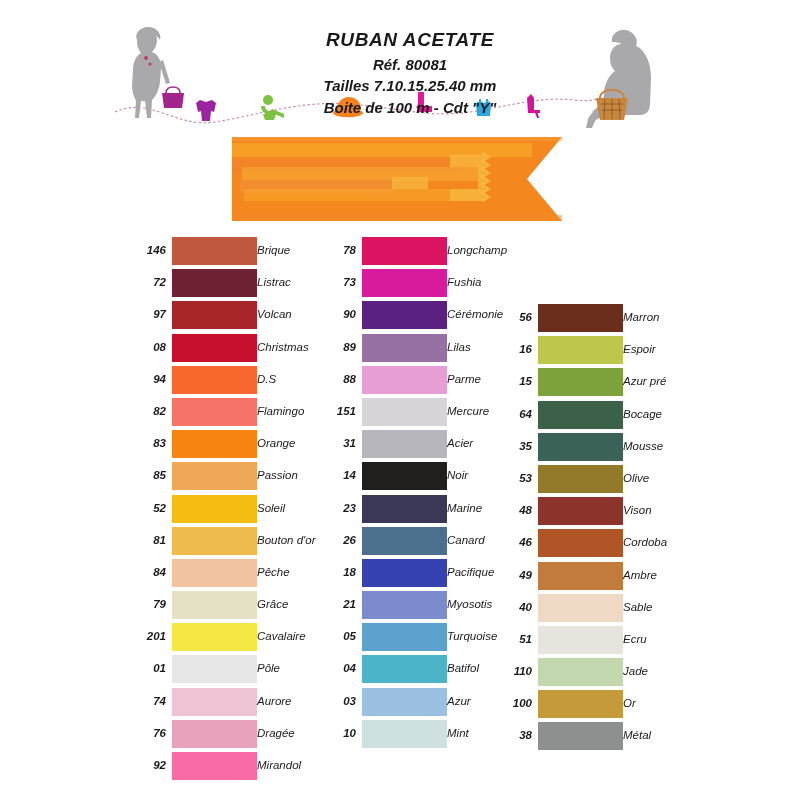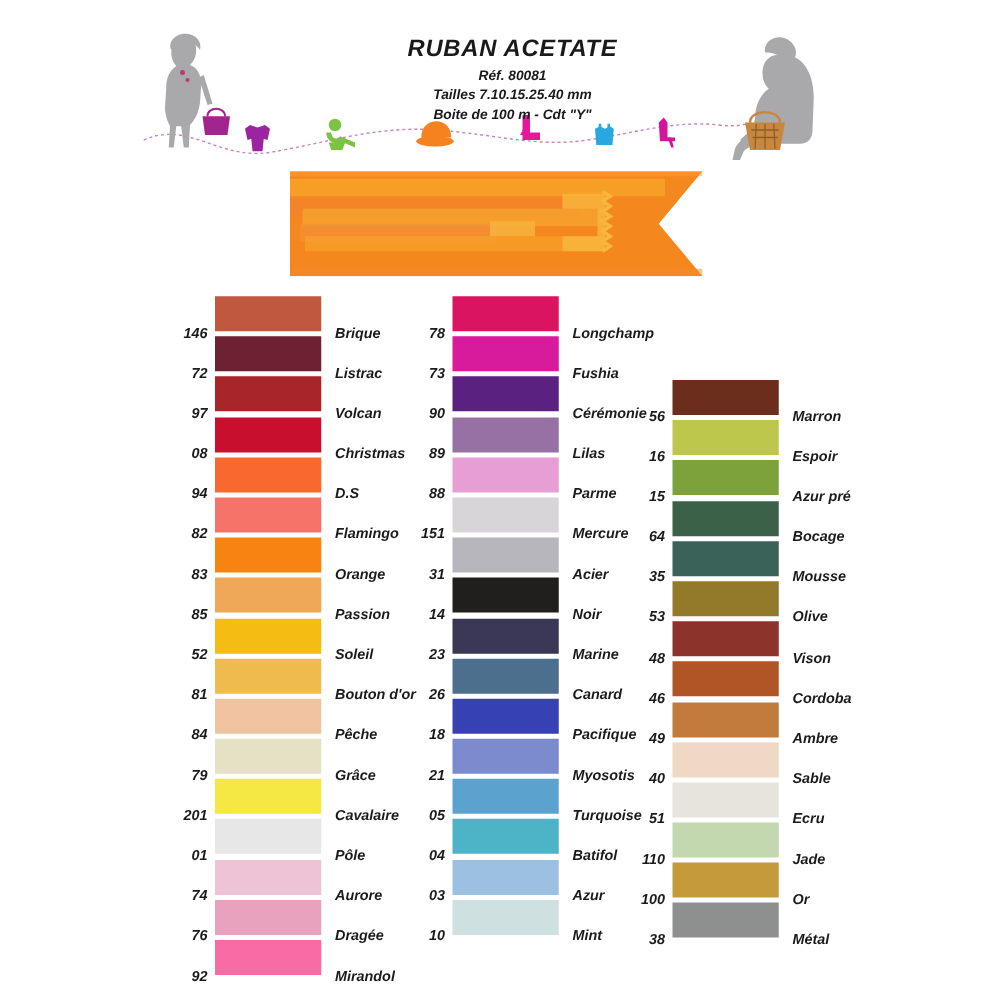--- a/index.html
+++ b/index.html
@@ -14,55 +14,55 @@
 
   
   .header-band{position:absolute;left:0;top:0;width:800px;height:140px;}
   .title-block{
     position:absolute;left:270px;top:26px;width:280px;
     text-align:center;color:#1a1a1a;
     font-style:italic;font-weight:bold;
     line-height:1.45;
   }
   .title-main{font-size:19px;letter-spacing:.6px;}
-  .title-sub{font-size:11px;}
+  .title-sub{font-size:15px;}
 
   .deco-svg{position:absolute;left:0;top:0;width:800px;height:140px;}
 
   
   .ribbon-wrap{position:absolute;left:232px;top:137px;width:330px;height:84px;}
   .ribbon-svg{width:330px;height:84px;display:block;}
 
   
   .col{position:absolute;}
   .col1{left:132px;top:237px;}
   .col2{left:322px;top:237px;}
   .col3{left:500px;top:304px;}
 
   .row{
-    display:flex;align-items:flex-end;
+    display:flex;align-items:flex-start;
     height:28px;margin-bottom:4.2px;
   }
   .code{
     width:34px;text-align:right;
     font-style:italic;font-weight:bold;
     font-size:11.5px;color:#1b1b1b;
     padding-right:6px;
     line-height:1;
     position:relative;top:8px;
   }
   .swatch{
     width:85px;height:28px;
     flex:0 0 85px;
     box-shadow:inset 0 0 0 0 rgba(0,0,0,0);
   }
   .name{
-    font-style:italic;font-weight:bold;
+    font-style:italic;font-weight:normal;
     font-size:11.5px;color:#1b1b1b;
-    padding-left:11px;white-space:nowrap;
+    padding-left:0;white-space:nowrap;
     line-height:1;
     position:relative;top:8px;
   }
   .col3 .code{width:32px;}
 </style>
 </head>
 <body>
 
 <div class="page">
 

